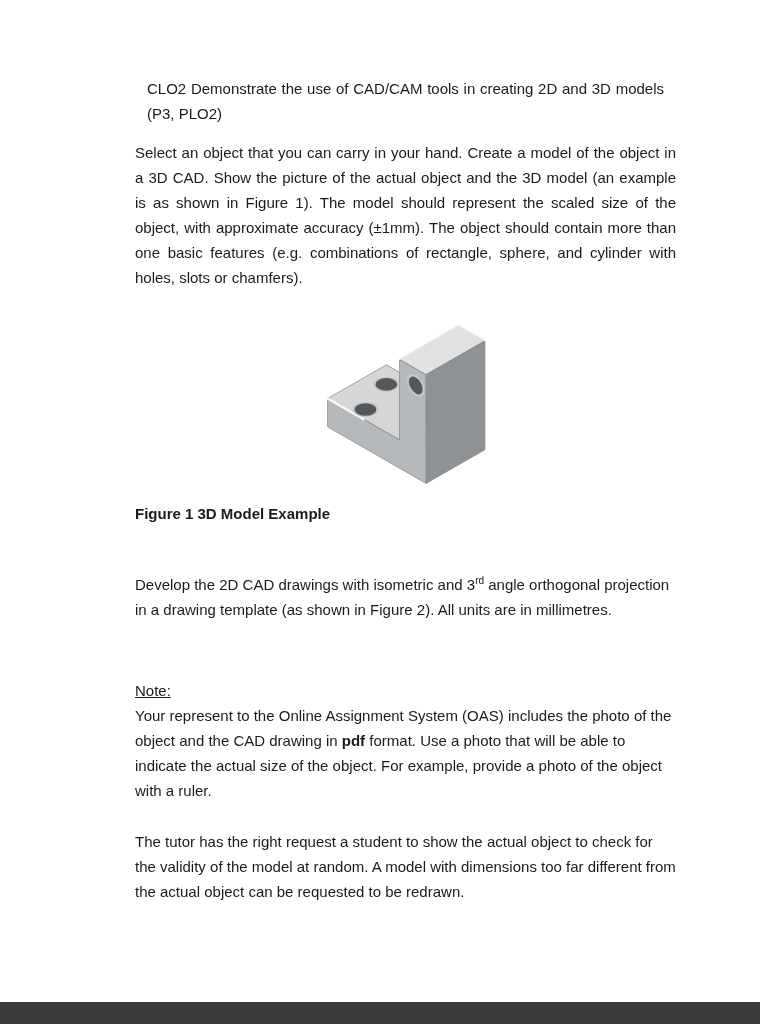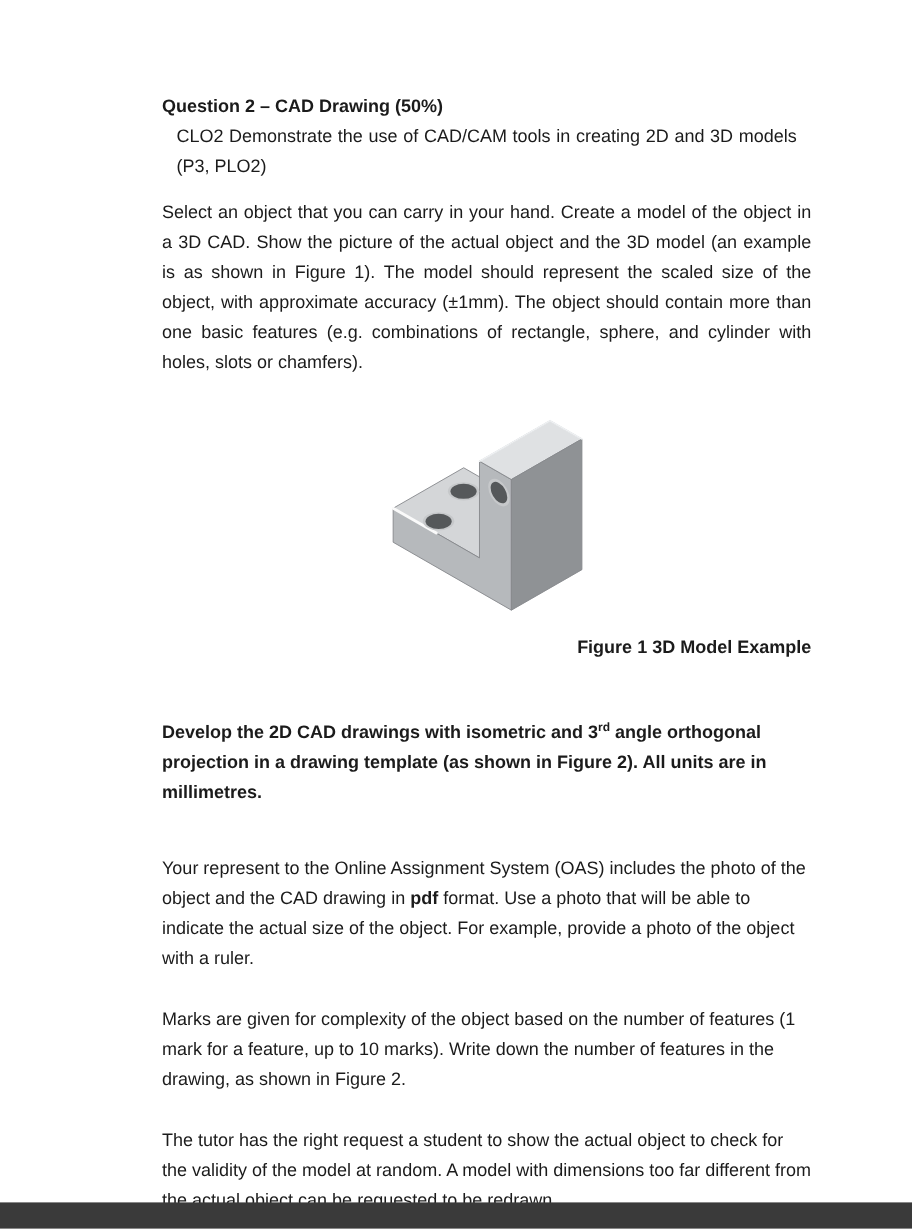--- a/index.html
+++ b/index.html
@@ -10,37 +10,36 @@
     color: #1b1b1b;
     position: relative;
     overflow: hidden;
   }
   .content { padding: 76px 84px 0 135px; font-size: 15px; line-height: 25px; }
   p { margin: 0 0 26px; }
   .doc-title { font-weight: bold; margin: 0; }
   .p-clo { margin: 0 12px 14px; text-align: justify; }
   .p-select { text-align: justify; margin-bottom: 4px; }
   .figure-wrap { text-align: center; margin: 28px 0 0; }
-  .figure-caption { font-weight: bold; text-align: right; margin: 4px 0 46px; }
-  .p-develop { margin-bottom: 38px; font-weight: bold; }
+  .figure-caption { font-weight: bold; text-align: left; margin: 4px 0 46px; }
+  .p-develop { margin-bottom: 56px; }
   sup { font-size: 10px; line-height: 0; }
   .note-label { margin: 0; }
   .note-label span { text-decoration: underline; }
   .pdf-em { font-weight: bold; white-space: pre-wrap; }
   .p-marks { margin-top: 0; }
   .bottom-bar { position: absolute; left: 0; right: 0; bottom: 0; height: 22px; background: #3a3a3a; }
   .face { stroke: #87898c; stroke-width: 0.7; stroke-linejoin: round; }
   .edge-light { fill: none; stroke-linecap: round; }
 </style>
 </head>
 <body>
 
 <div class="content">
 
-  <p class="doc-title">Question 2 – CAD Drawing (50%)</p>
   <p class="p-clo">CLO2 Demonstrate the use of CAD/CAM tools in creating 2D and 3D models (P3, PLO2)</p>
   <p class="p-select">Select an object that you can carry in your hand. Create a model of the object in a 3D CAD. Show the picture of the actual object and the 3D model (an example is as shown in Figure 1). The model should represent the scaled size of the object, with approximate accuracy (±1mm). The object should contain more than one basic features (e.g. combinations of rectangle, sphere, and cylinder with holes, slots or chamfers).</p>
 
   <div class="figure-wrap">
     <svg width="170" height="172" viewBox="8 8 156 158" xmlns="http://www.w3.org/2000/svg" role="img" aria-label="3D model of an L-bracket with holes">
 
       <polygon class="face" points="14,82 80.1,120 134.1,89 68,51" fill="#d4d6d8"></polygon>
 
       <polygon class="face" points="14,108 104.5,160 104.5,60 80.1,46 80.1,120 14,82" fill="#b6b9bc"></polygon>
 
@@ -59,22 +58,22 @@
 
       <ellipse cx="95" cy="70" rx="11.5" ry="6.8" transform="rotate(60 95 70)" fill="#c6c8ca"></ellipse>
       <ellipse cx="95" cy="70" rx="9" ry="5.2" transform="rotate(60 95 70)" fill="#55585a"></ellipse>
     </svg>
   </div>
 
   <p class="figure-caption">Figure 1 3D Model Example</p>
 
   <p class="p-develop"><span>Develop the 2D CAD drawings with isometric and 3</span><sup>rd</sup><span> angle orthogonal projection in a drawing template (as shown in Figure 2). All units are in millimetres.</span></p>
 
+  <p class="note-label"><span>Note:</span></p>
 
   <p class="p-submission"><span>Your represent to the Online Assignment System (OAS) includes the photo of the object and the CAD drawing in</span><span class="pdf-em"> pdf</span><span> format. Use a photo that will be able to indicate the actual size of the object. For example, provide a photo of the object with a ruler.</span></p>
 
-  <p class="p-marks">Marks are given for complexity of the object based on the number of features (1 mark for a feature, up to 10 marks). Write down the number of features in the drawing, as shown in Figure 2.</p>
 
   <p>The tutor has the right request a student to show the actual object to check for the validity of the model at random. A model with dimensions too far different from the actual object can be requested to be redrawn.</p>
 
 </div>
 
 <div class="bottom-bar"></div>
 
 </body></html>

